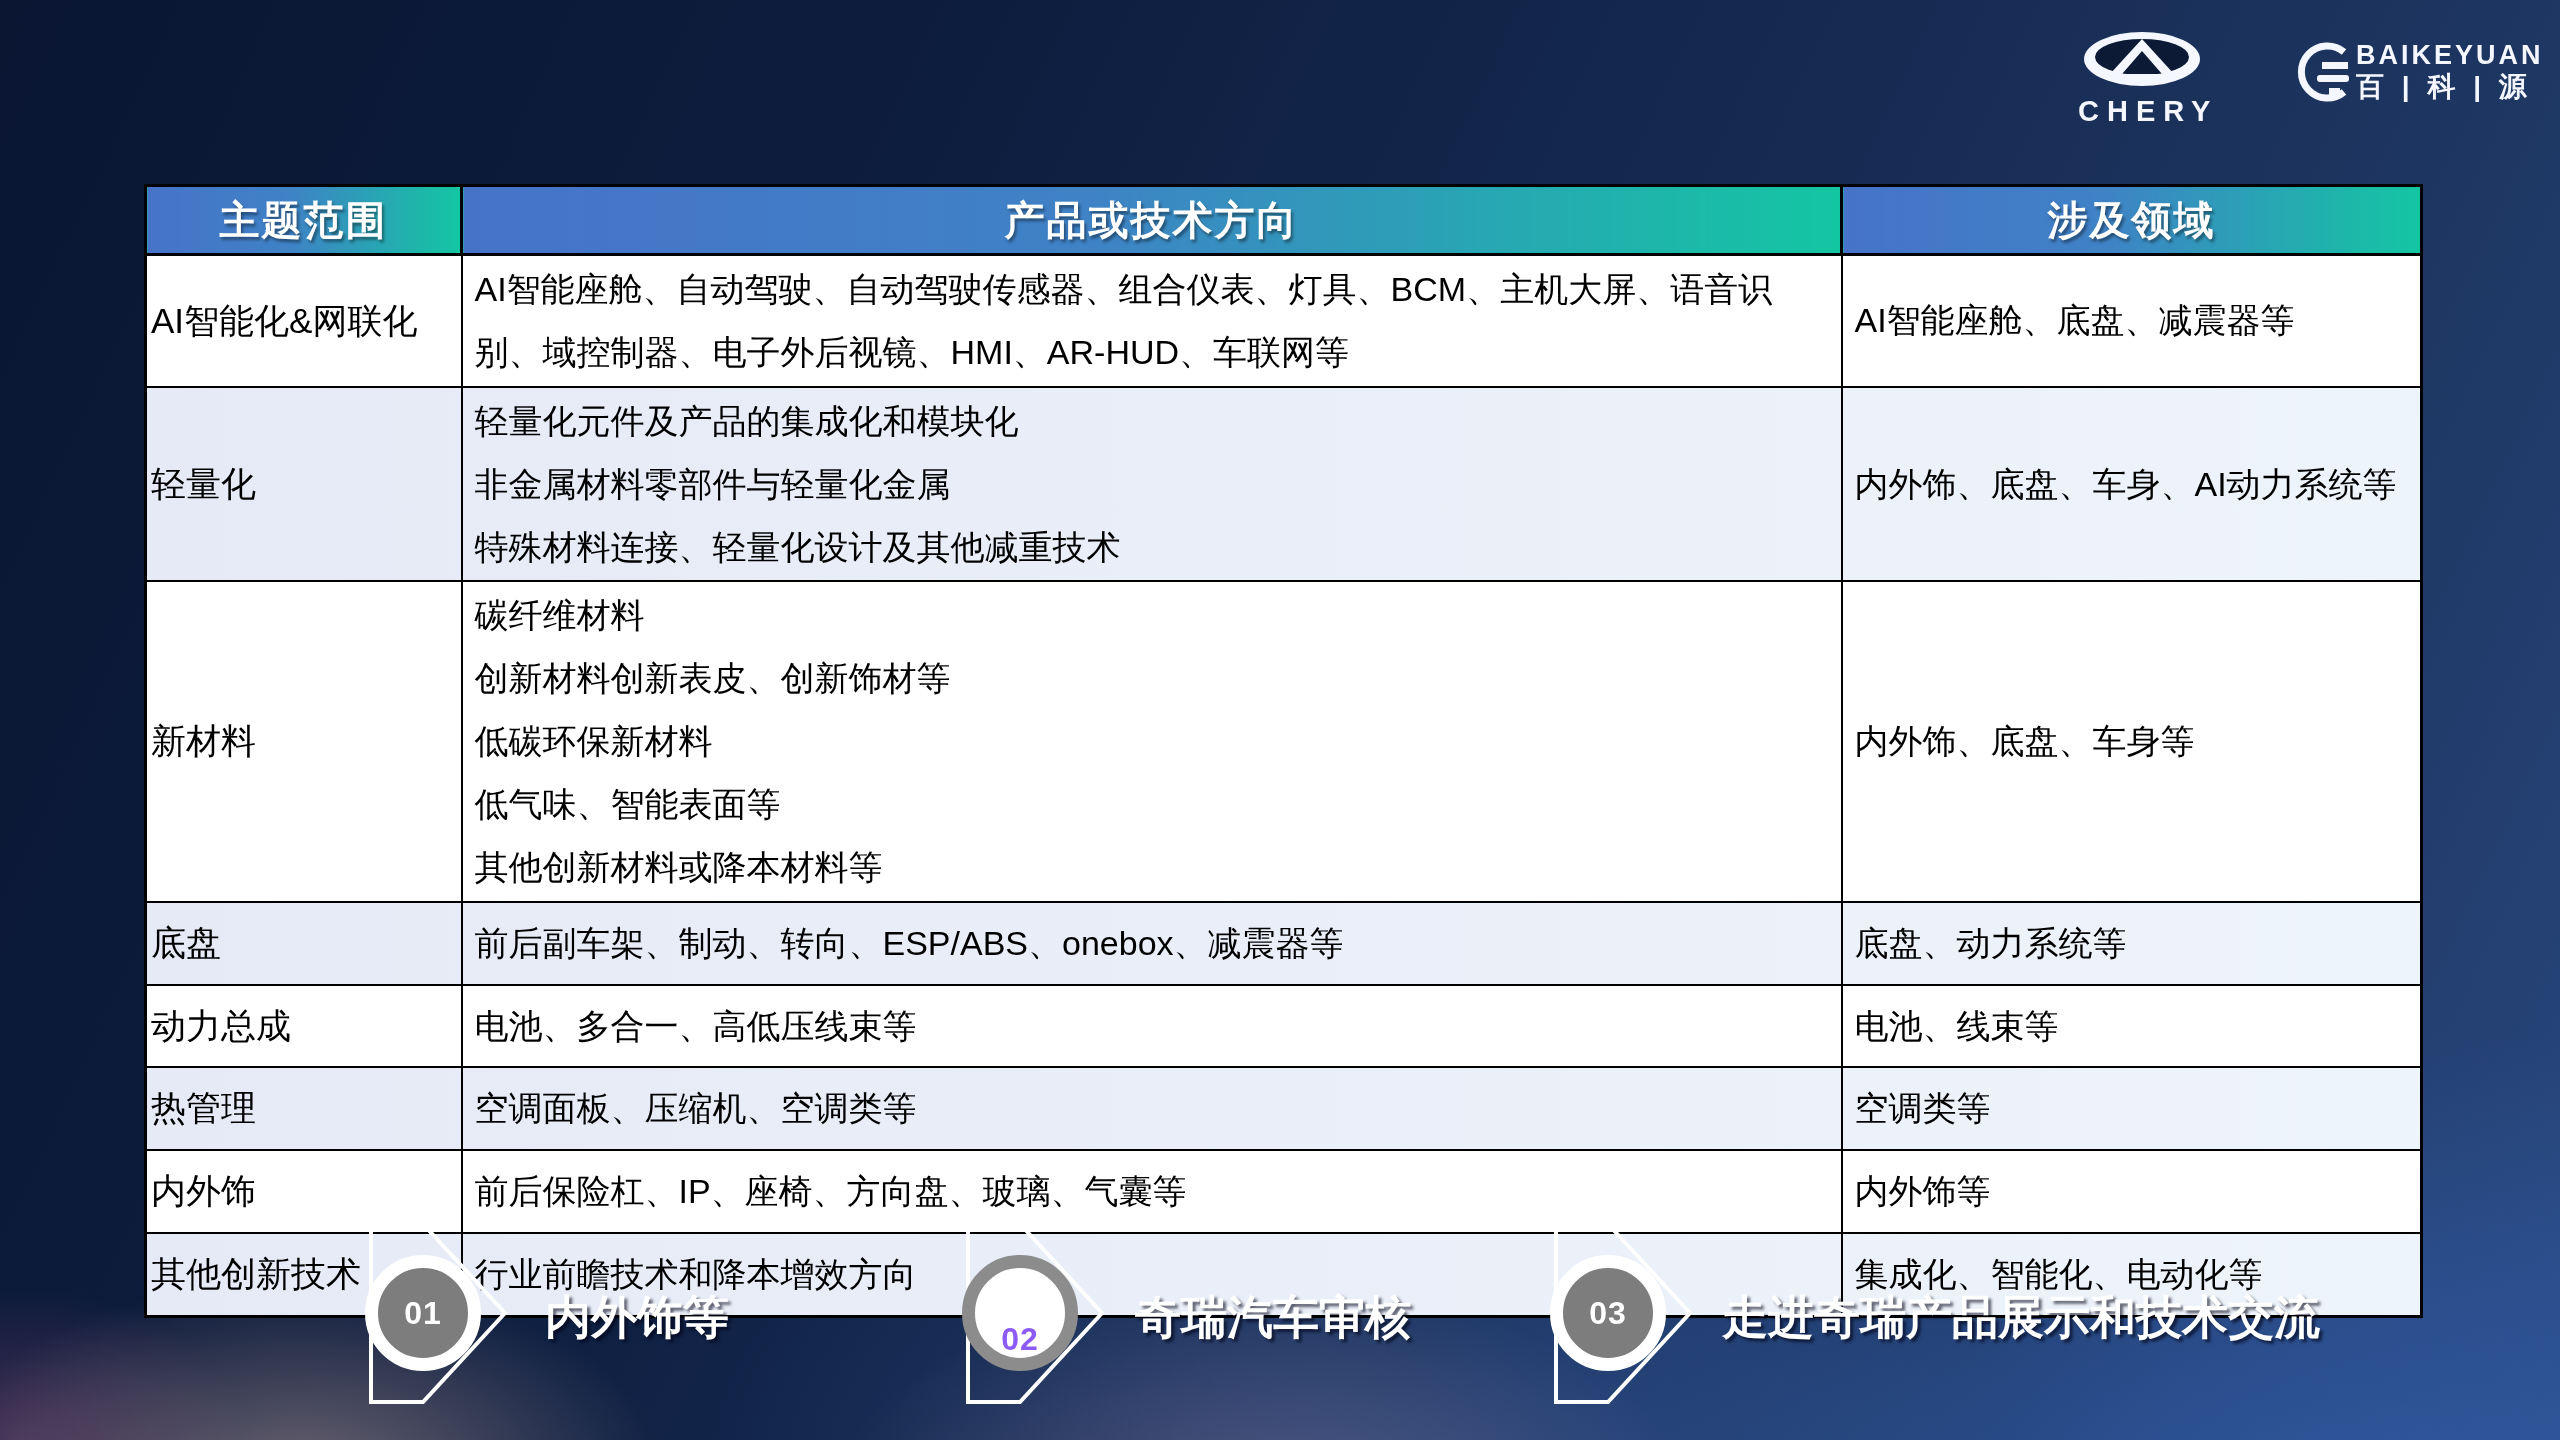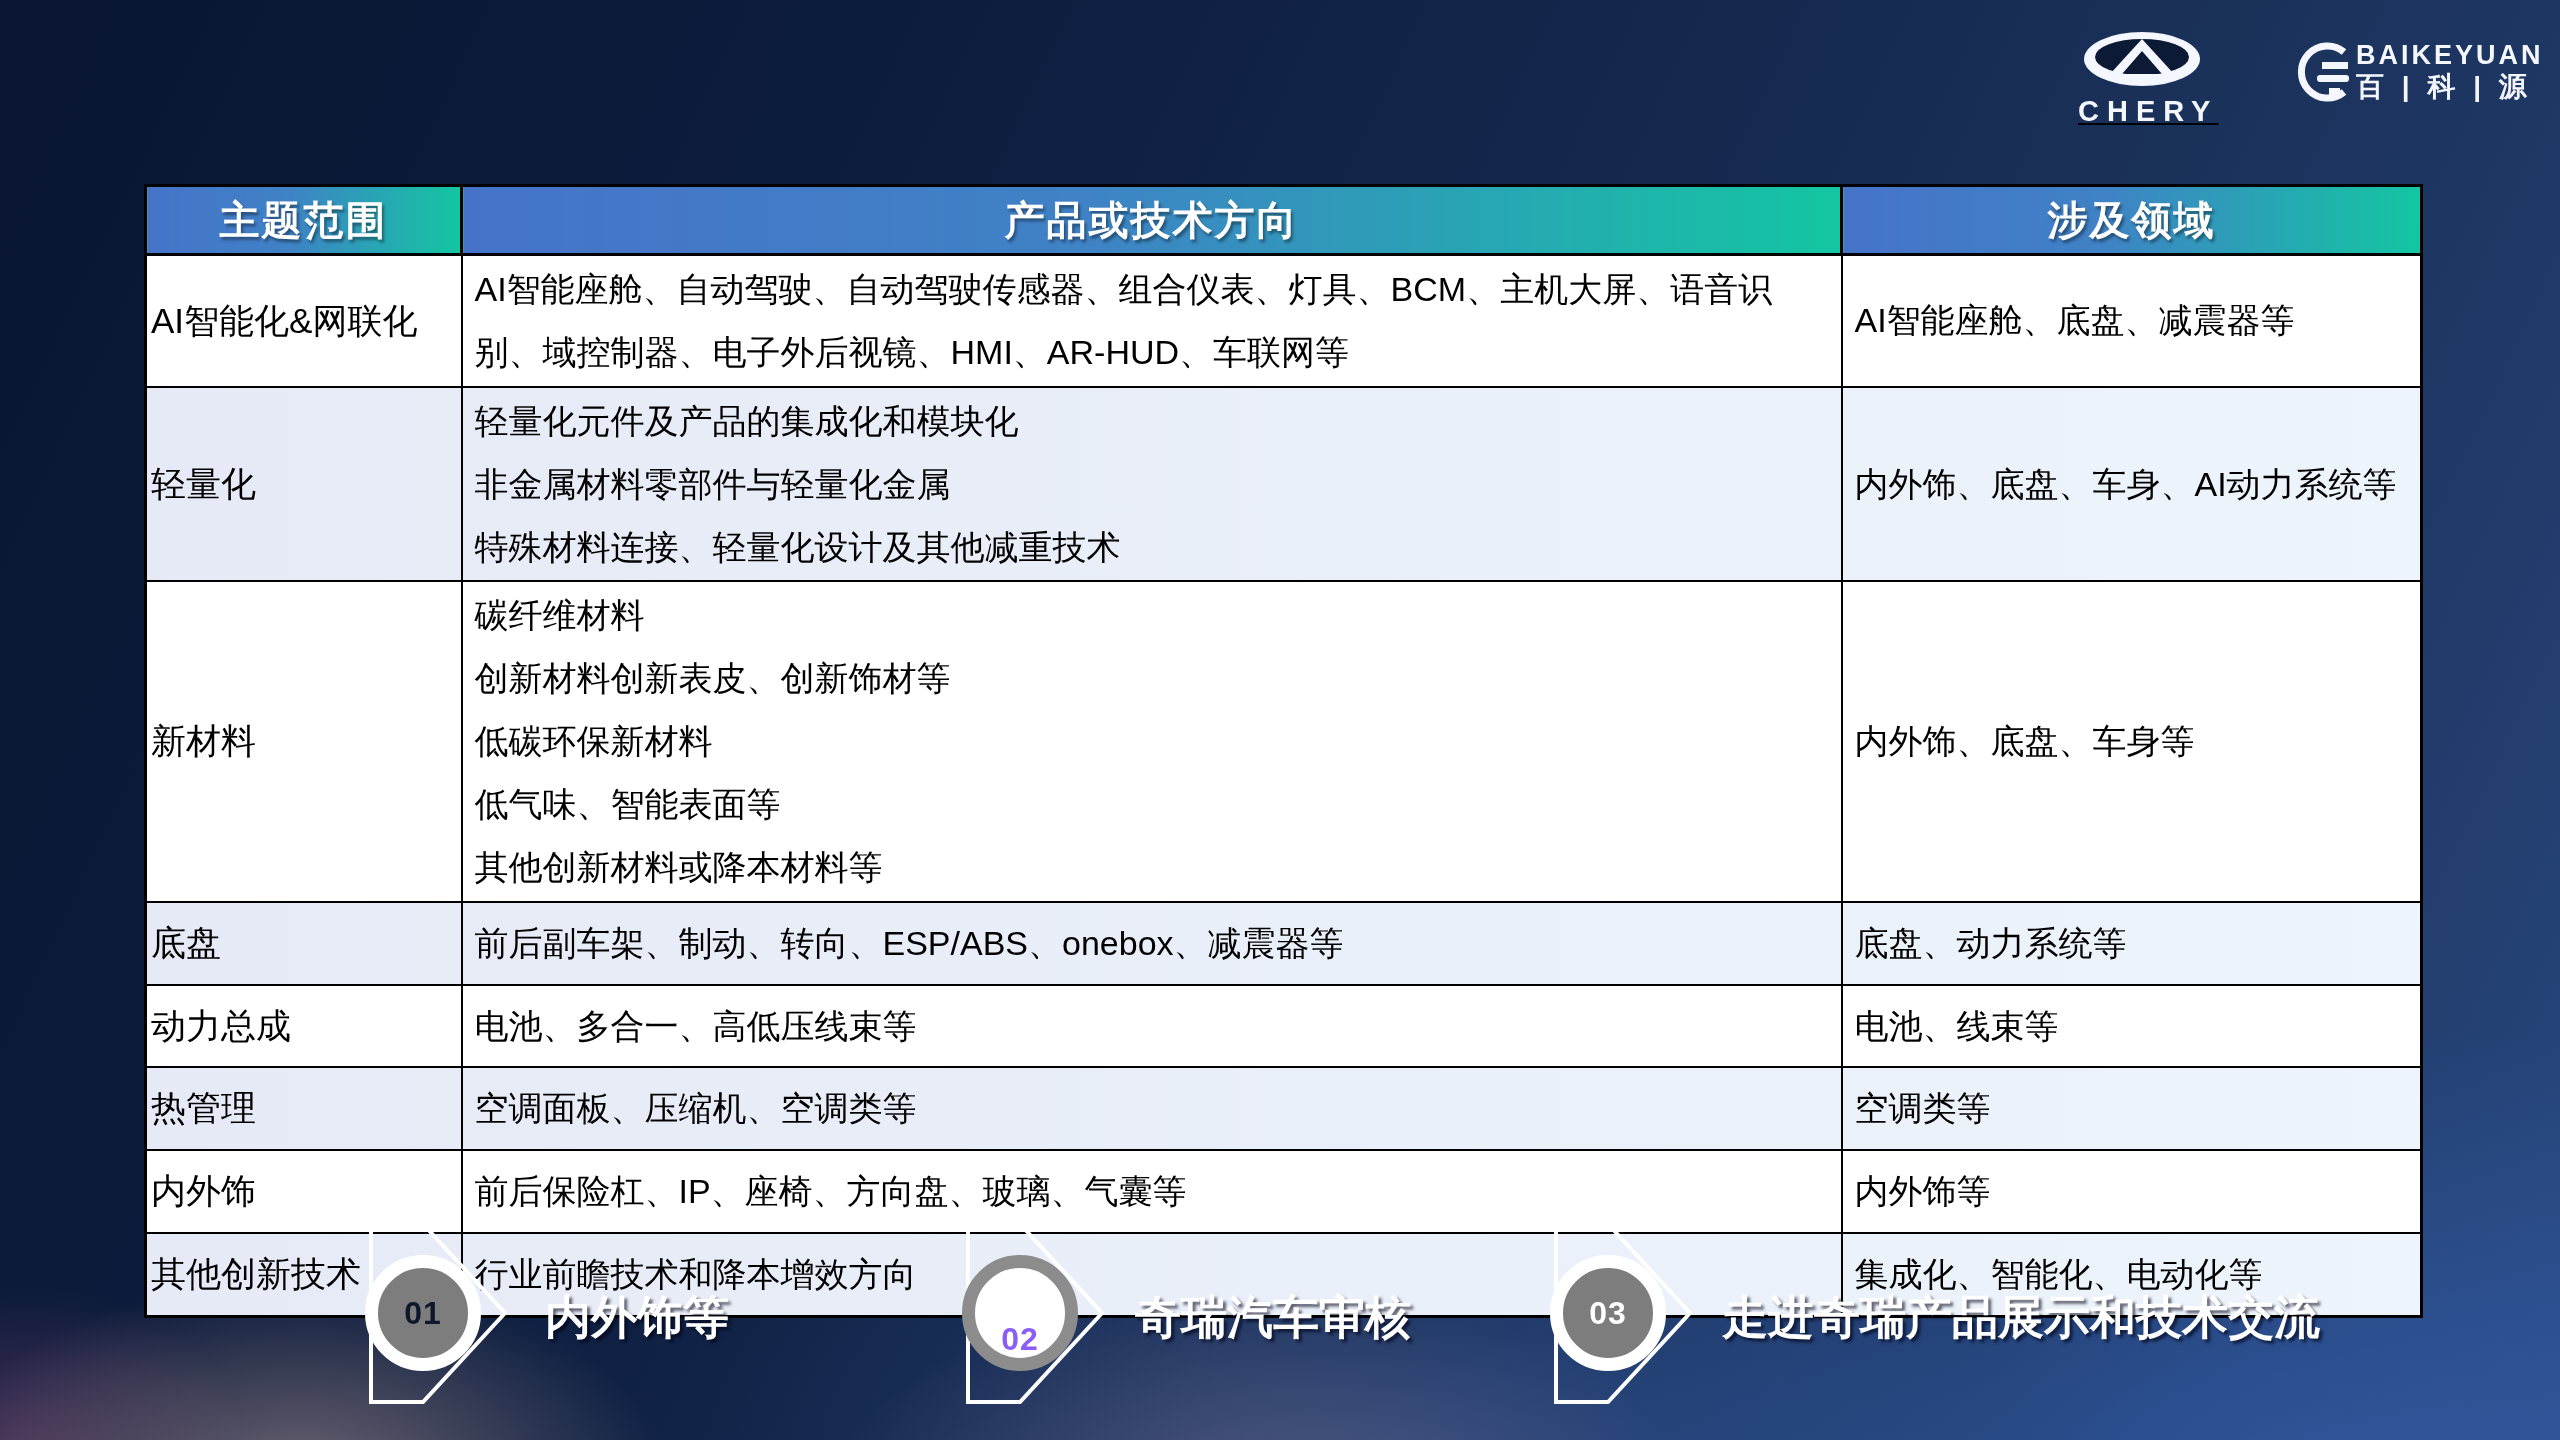--- a/index.html
+++ b/index.html
@@ -18,21 +18,21 @@
 
   
   .page-title{
     position:absolute;left:188px;top:30px;
     font-size:68px;font-weight:bold;color:#ffffff;letter-spacing:3px;
     text-shadow:6px 6px 4px rgba(2,8,25,.9);
     white-space:nowrap;
   }
 
   
-  .logo-chery{position:absolute;left:2078px;top:30px;width:128px;text-align:center;text-decoration:underline;}
+  .logo-chery{position:absolute;left:2078px;top:30px;width:128px;text-align:center;}
   .logo-chery .chery-text{font-size:29px;font-weight:bold;color:#f4f7ff;letter-spacing:8px;margin-top:1px;}
   .logo-baikeyuan{position:absolute;left:2292px;top:40px;display:flex;align-items:center;gap:0;}
   .bky-texts{display:flex;flex-direction:column;line-height:1.15;}
   .bky-en{font-size:27px;font-weight:bold;color:#f4f7ff;letter-spacing:3px;}
   .bky-cn{font-size:28px;font-weight:bold;color:#f4f7ff;letter-spacing:5px;}
 
   
   .table-wrap{position:absolute;left:144px;top:184px;width:2276px;}
   table.focus{
     width:100%;border-collapse:collapse;table-layout:fixed;
@@ -53,21 +53,21 @@
   td.topic{text-align:left;padding:8px 4px;font-size:35px;}
   td.pre{white-space:pre-line;}
   tr.alt{background:linear-gradient(90deg,#e5eaf6 0%,#eef4fb 100%);}
   tr.h-r1{height:130px;} tr.h-r2{height:190px;} tr.h-r3{height:310px;} tr.h-s{height:63px;}
   .step-chevron{position:absolute;width:146px;height:190px;}
   .chev-1{left:365px;top:1218px;} .chev-2{left:962px;top:1218px;} .chev-3{left:1550px;top:1218px;}
   .step-circle{
     position:absolute;width:116px;height:116px;border-radius:50%;
     box-sizing:border-box;display:flex;align-items:center;justify-content:center;
   }
-  .circ-1{left:365px;top:1255px;background:#7d7d7d;border:13px solid #ffffff;color:#0f172a;}
+  .circ-1{left:365px;top:1255px;background:#7d7d7d;border:13px solid #ffffff;color:#ffffff;}
   .circ-2{left:962px;top:1255px;background:#ffffff;border:13px solid #8c8c8c;color:#8b5cf6;align-items:flex-end;}
   .circ-3{left:1550px;top:1255px;background:#7d7d7d;border:13px solid #ffffff;color:#fff;}
   .step-number{font-size:32px;font-weight:bold;letter-spacing:1px;}
   .step-label{
     position:absolute;top:1287px;font-size:46px;font-weight:bold;color:#ffffff;
     text-shadow:3px 3px 3px rgba(0,0,20,.6);white-space:nowrap;
   }
   .lab-1{left:545px;} .lab-2{left:1135px;} .lab-3{left:1722px;}
 </style>
 </head>

